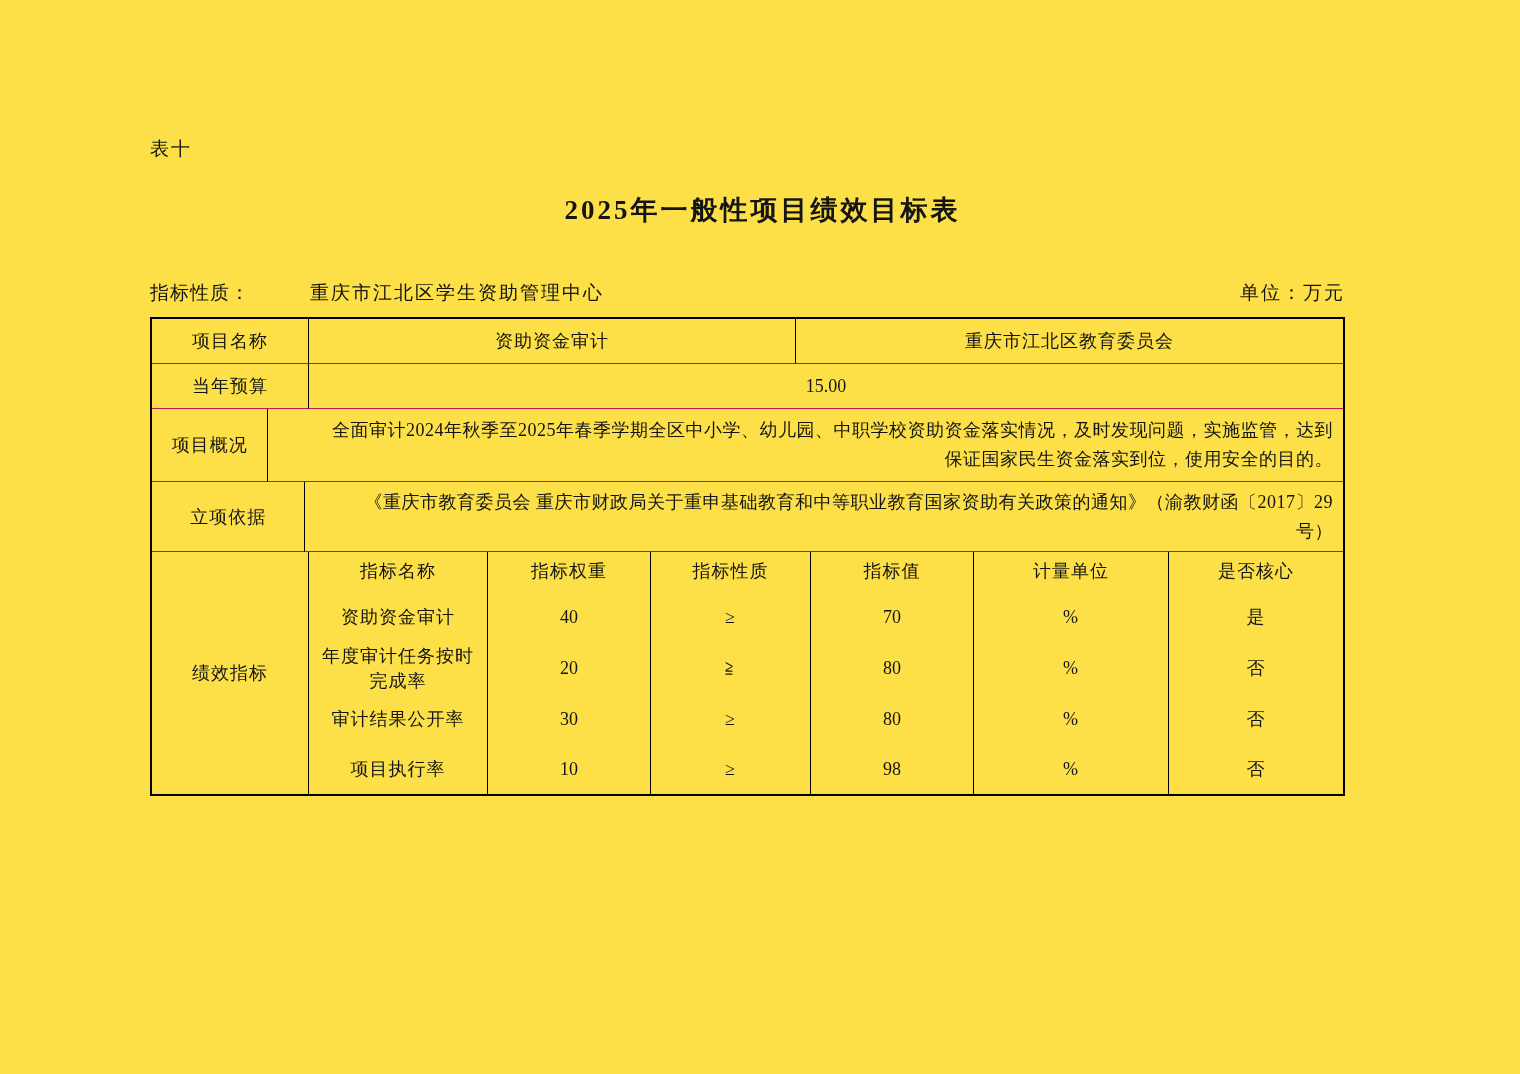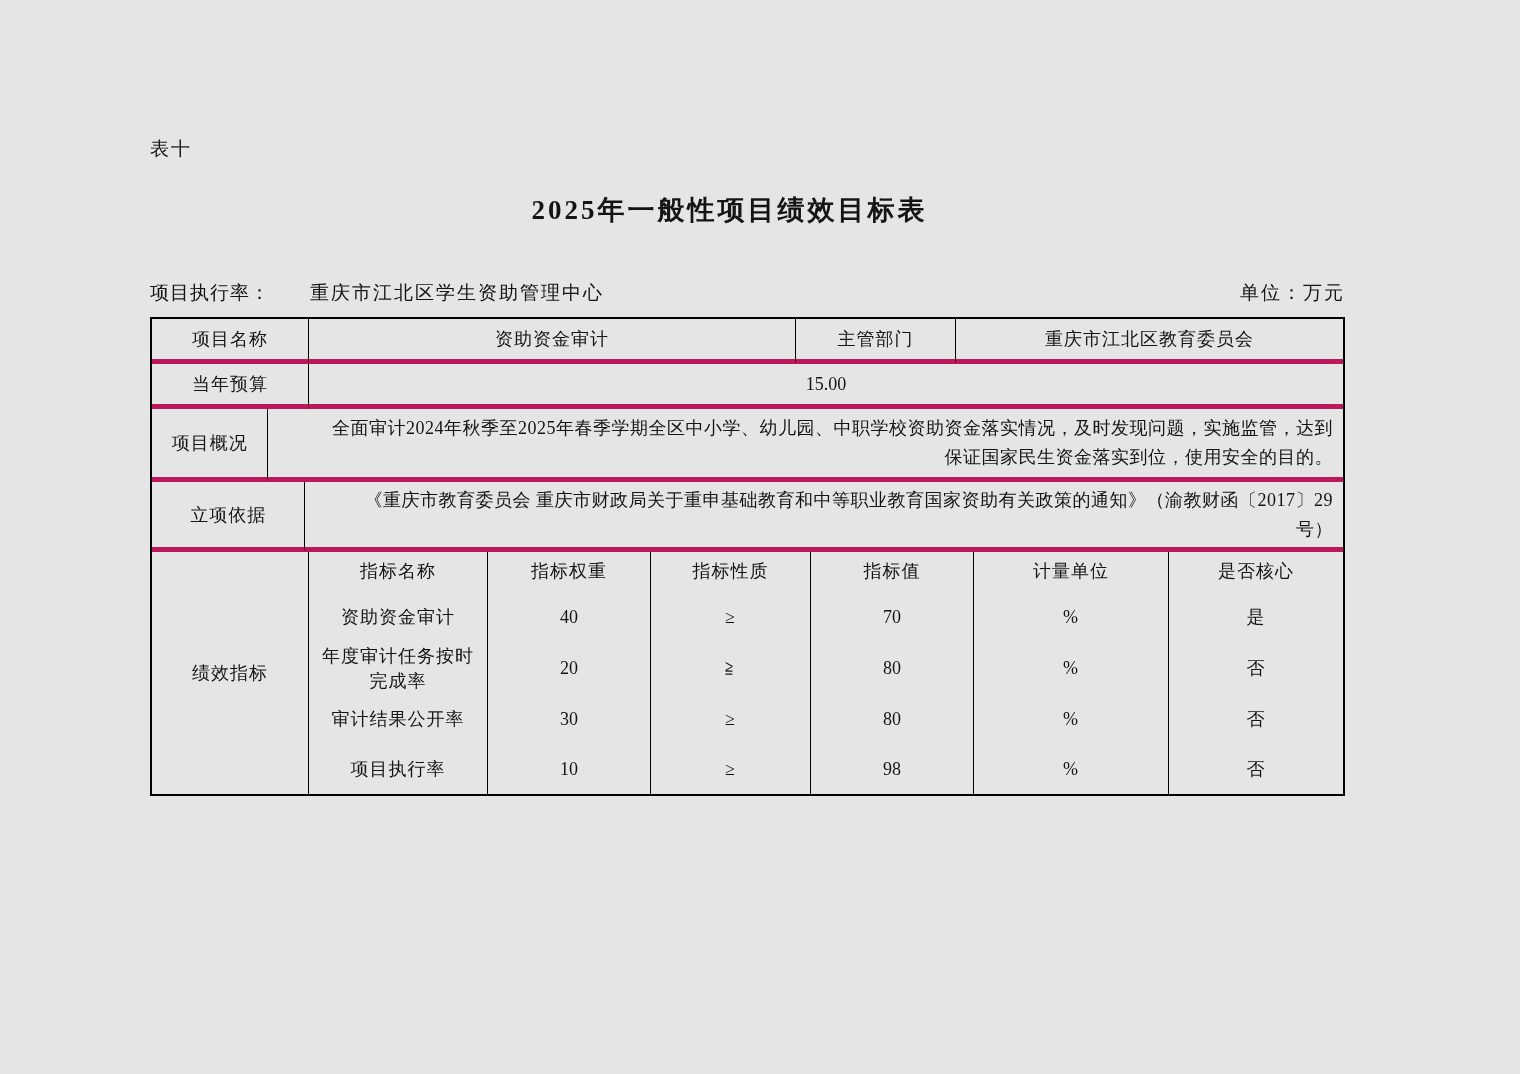--- a/index.html
+++ b/index.html
@@ -4,34 +4,34 @@
 <style>
   html, body {
     margin: 0;
     padding: 0;
     background: #ffffff;
   }
   .page {
     position: relative;
     width: 1520px;
     height: 1074px;
-    background: #e5e5e5;
+    background: #fde047;
     font-family: "Liberation Serif", "DejaVu Serif", serif;
     color: #141414;
   }
   .corner-label {
     position: absolute;
     left: 150px;
     top: 136px;
     font-size: 19px;
     letter-spacing: 2px;
   }
   .doc-title {
     position: absolute;
-    left: 132px;
+    left: 165px;
     width: 1195px;
     top: 192px;
     margin: 0;
     text-align: center;
     font-size: 27px;
     font-weight: bold;
     letter-spacing: 3px;
   }
   .meta-row {
     position: absolute;
@@ -53,21 +53,21 @@
     top: 317px;
     width: 1195px;
     border: 2px solid #000;
     box-sizing: border-box;
     font-size: 18px;
   }
   .tr { display: flex; width: 100%; box-sizing: border-box; }
   .td {
     box-sizing: border-box;
     border-right: 1px solid #000;
-    border-bottom: 5px solid #be185d;
+    border-bottom: 1px solid #be185d;
     display: flex;
     align-items: center;
     justify-content: center;
     text-align: center;
     letter-spacing: 1px;
     overflow: hidden;
   }
   .td.last { border-right: none; }
   .tr.last-row .td { border-bottom: none; }
   .td.grow { flex: 1 1 auto; }
@@ -92,31 +92,30 @@
 </head>
 <body>
 
 <div class="page">
 
   <div class="corner-label">表十</div>
 
   <h1 class="doc-title">2025年一般性项目绩效目标表</h1>
 
   <div class="meta-row">
-    <span class="meta-label">项目执行率：</span>
+    <span class="meta-label">指标性质：</span>
     <span class="meta-value">重庆市江北区学生资助管理中心</span>
     <span class="meta-unit">单位：万元</span>
   </div>
 
   <div class="doc-table">
 
     <div class="tr" style="height:45px">
       <div class="td" style="width:157px">项目名称</div>
       <div class="td" style="width:487px">资助资金审计</div>
-      <div class="td" style="width:160px">主管部门</div>
       <div class="td grow last">重庆市江北区教育委员会</div>
     </div>
 
     <div class="tr" style="height:45px">
       <div class="td" style="width:157px">当年预算</div>
       <div class="td grow last num">15.00</div>
     </div>
 
     <div class="tr" style="height:73px">
       <div class="td" style="width:157px">项目概况</div>

